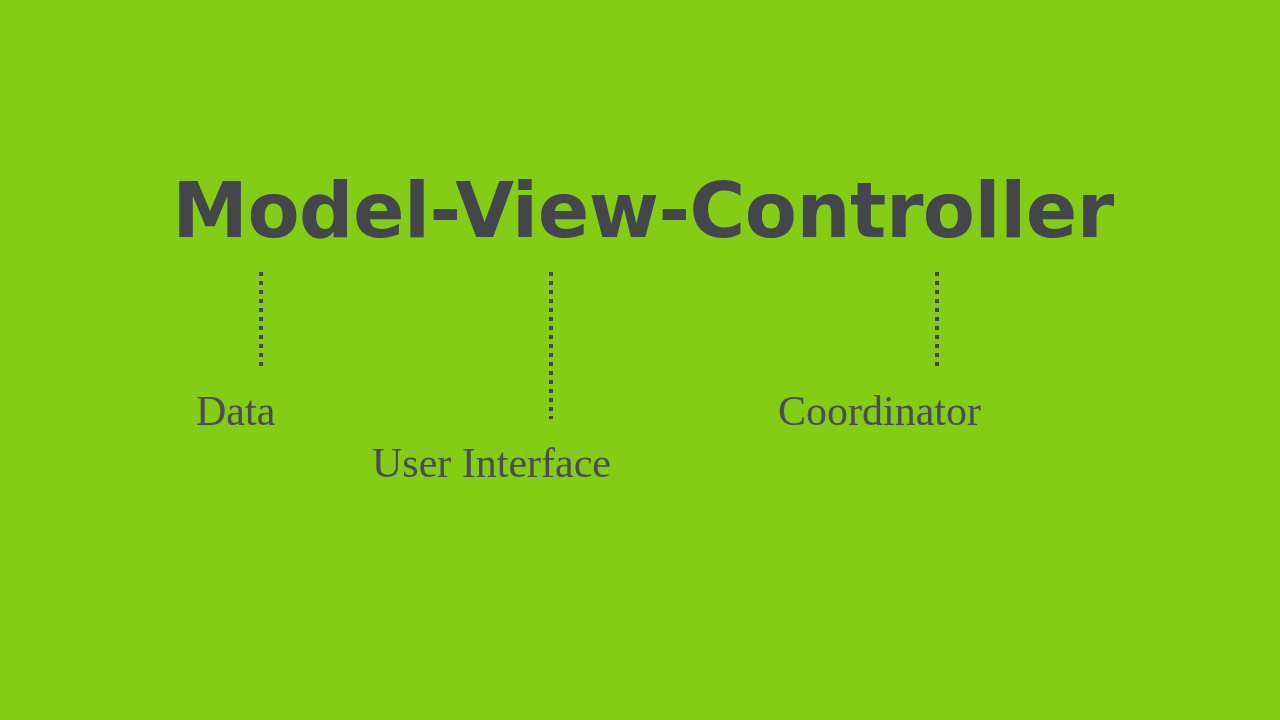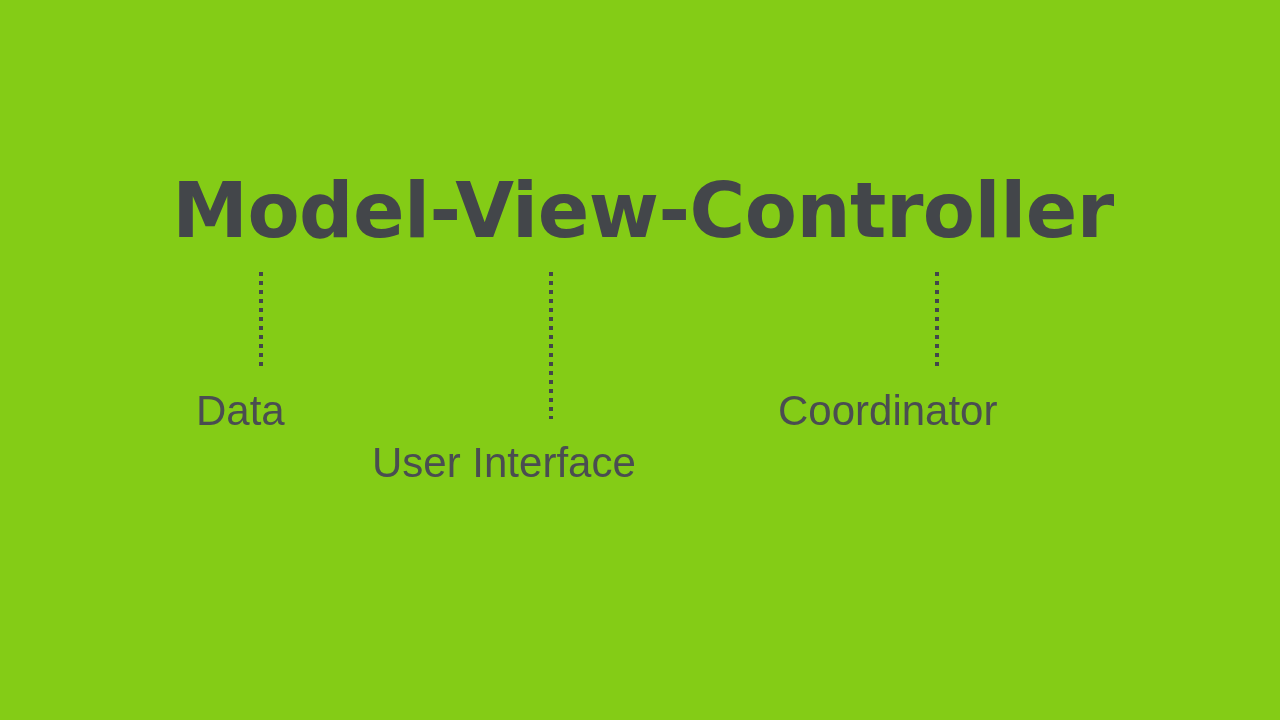--- a/index.html
+++ b/index.html
@@ -67,21 +67,21 @@
 
   #connector-controller {
     left: 935px;
     top: 272px;
     height: 94px;
   }
 
   
   .label {
     position: absolute;
-    font-family: Liberation Sans, sans-serif;
+    font-family: Liberation Serif, serif;
     font-weight: normal;
     font-size: 42px;
     line-height: 50px;
     color: #4a4d51;
     white-space: nowrap;
   }
 
   #label-data {
     left: 196px;
     top: 386px;

